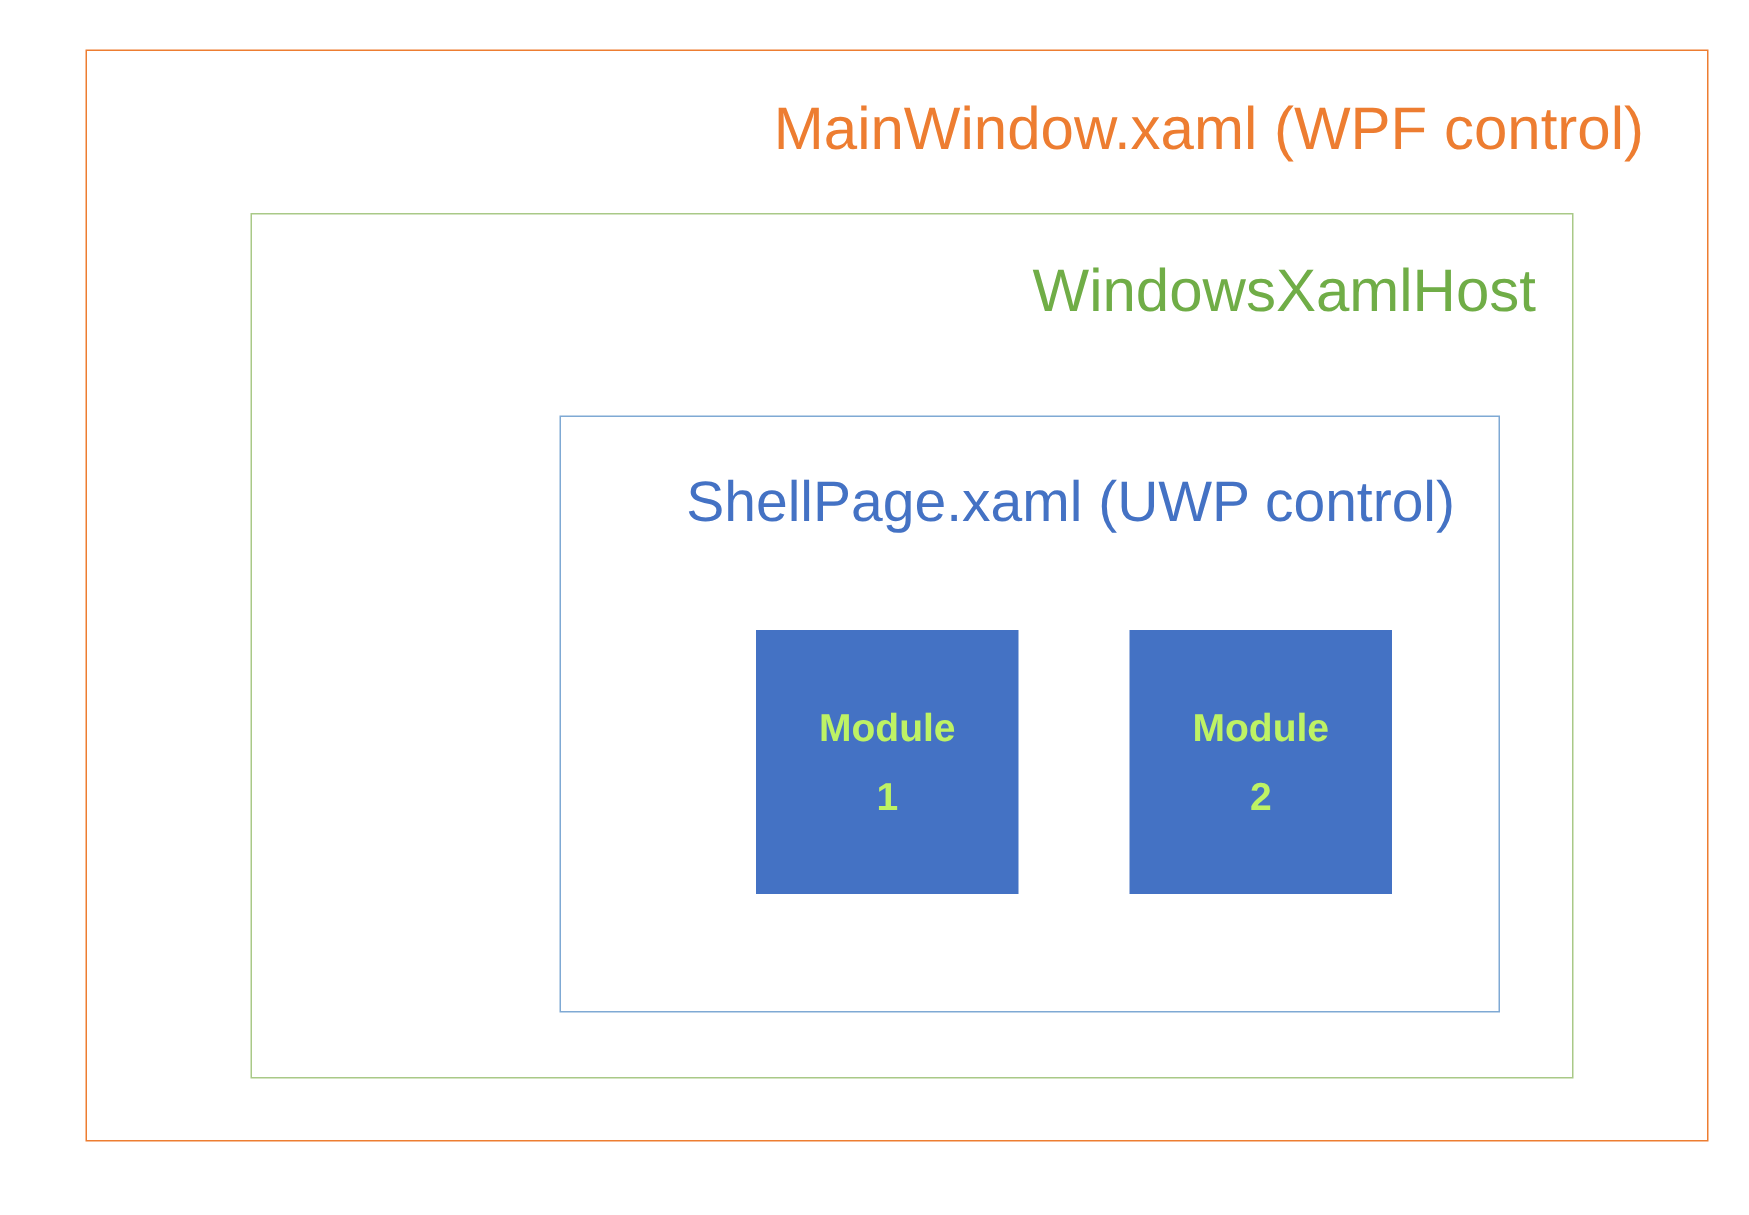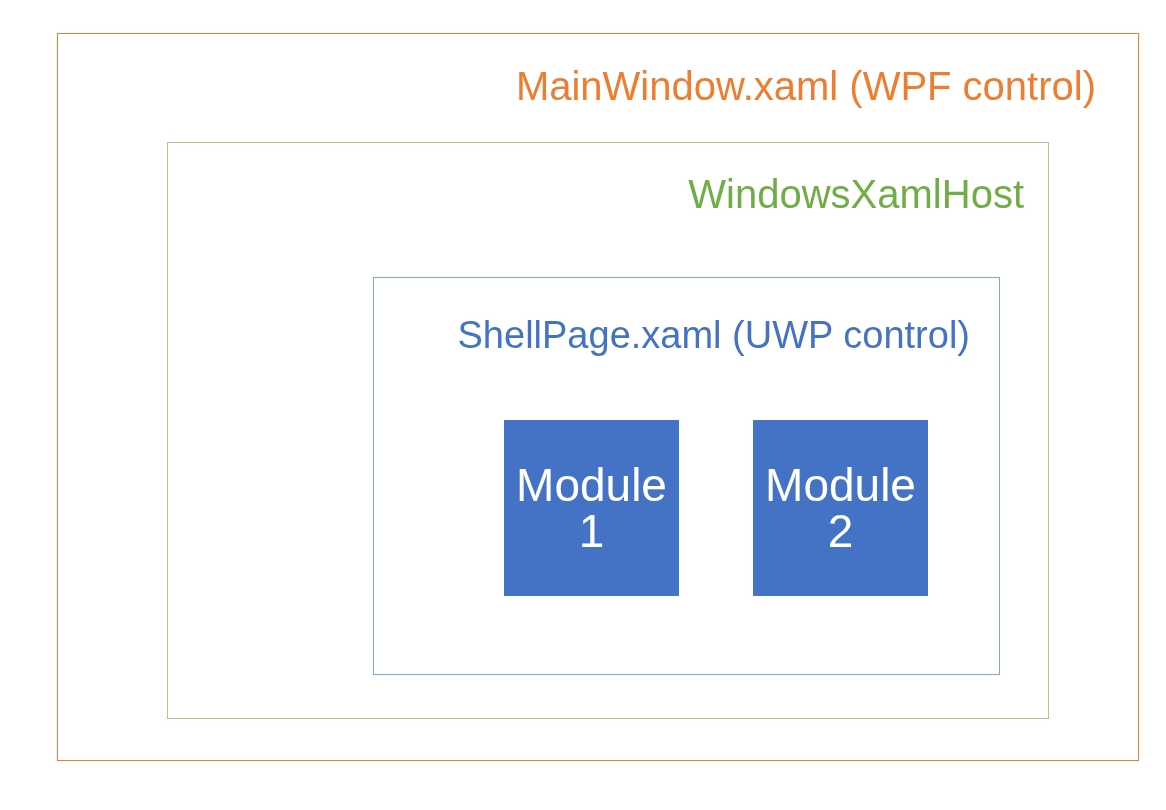--- a/index.html
+++ b/index.html
@@ -82,29 +82,30 @@
     color: #4472C4;
     white-space: nowrap;
   }
 
   
   .module-box {
     position: absolute;
     width: 175px;
     height: 176px;
     background: #4472C4;
-    color: #ffffff;
+    color: #bef264;
     display: flex;
     flex-direction: column;
     align-items: center;
     justify-content: center;
-    font-size: 46px;
+    font-size: 26px;
     line-height: 46px;
     text-align: center;
     box-sizing: border-box;
+    font-weight: bold;
   }
   .module-line { display: block; }
 </style>
 </head>
 <body>
 
 <div id="canvas">
 
   <div class="layer-outer">
     <div class="label-outer">MainWindow.xaml (WPF control)</div>

